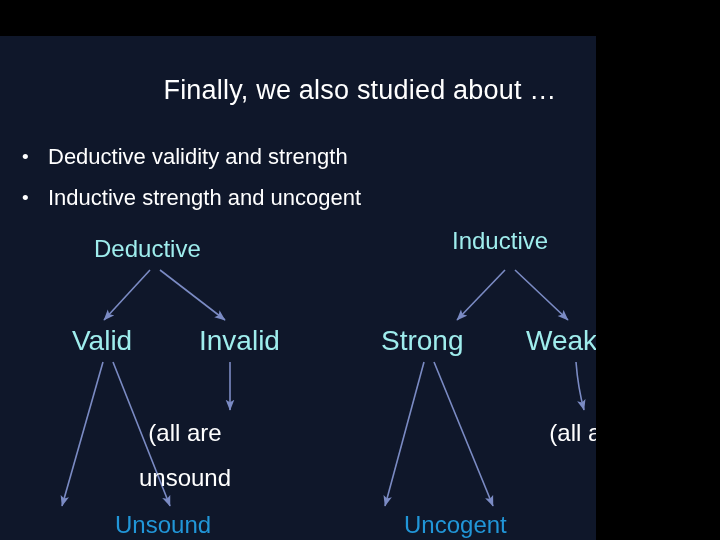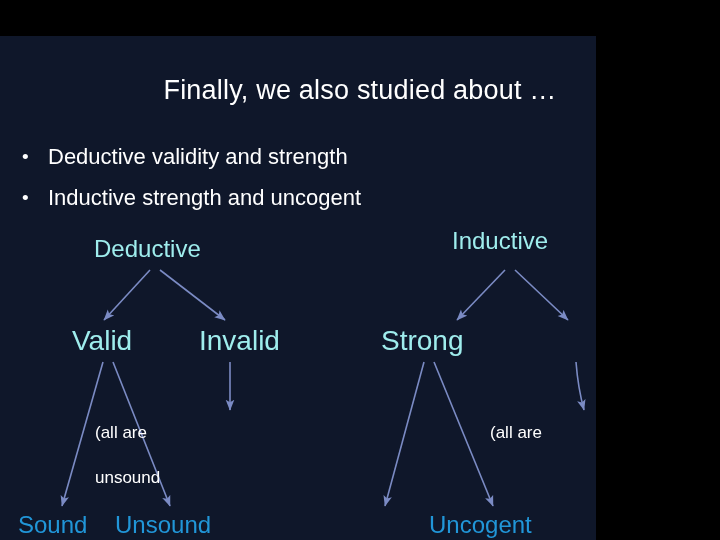--- a/index.html
+++ b/index.html
@@ -81,23 +81,23 @@
   .node-l3 {           
     color: #2196D8;
     font-size: 24px;
     line-height: 30px;
   }
 
   
   .annotation {
     position: absolute;
     color: #FFFFFF;
-    font-size: 17px;
+    font-size: 24px;
     line-height: 45px;
-    text-align: left;
+    text-align: center;
     white-space: nowrap;
   }
 
   
   #arrow-layer {
     position: absolute;
     left: 0;
     top: 0;
     width: 720px;
     height: 540px;
@@ -149,24 +149,24 @@
 
     <path d="M 576 326 Q 578 352 584 374" fill="none" stroke="#7B8BC4" stroke-width="1.6" marker-end="url(#ah)"></path>
   </svg>
 
   <div class="node node-l1" style="left:94px; top:198px;">Deductive</div>
   <div class="node node-l1" style="left:452px; top:190px;">Inductive</div>
 
   <div class="node node-l2" style="left:72px; top:290px;">Valid</div>
   <div class="node node-l2" style="left:199px; top:290px;">Invalid</div>
   <div class="node node-l2" style="left:381px; top:290px;">Strong</div>
+  <div class="node node-l2" style="left:526px; top:290px;">Weak</div>
 
-  <div class="node node-l3" style="left:18px; top:474px;">Sound</div>
   <div class="node node-l3" style="left:115px; top:474px;">Unsound</div>
-  <div class="node node-l3" style="left:429px; top:474px;text-align:right;">Uncogent</div>
+  <div class="node node-l3" style="left:404px; top:474px;text-align:right;">Uncogent</div>
 
   <div class="annotation" style="left:95px; top:374px; width:180px;">
     <div>(all are</div>
     <div>unsound</div>
   </div>
 
   <div class="annotation" style="left:490px; top:374px; width:192px;">
     <div>(all are</div>
   </div>
 

